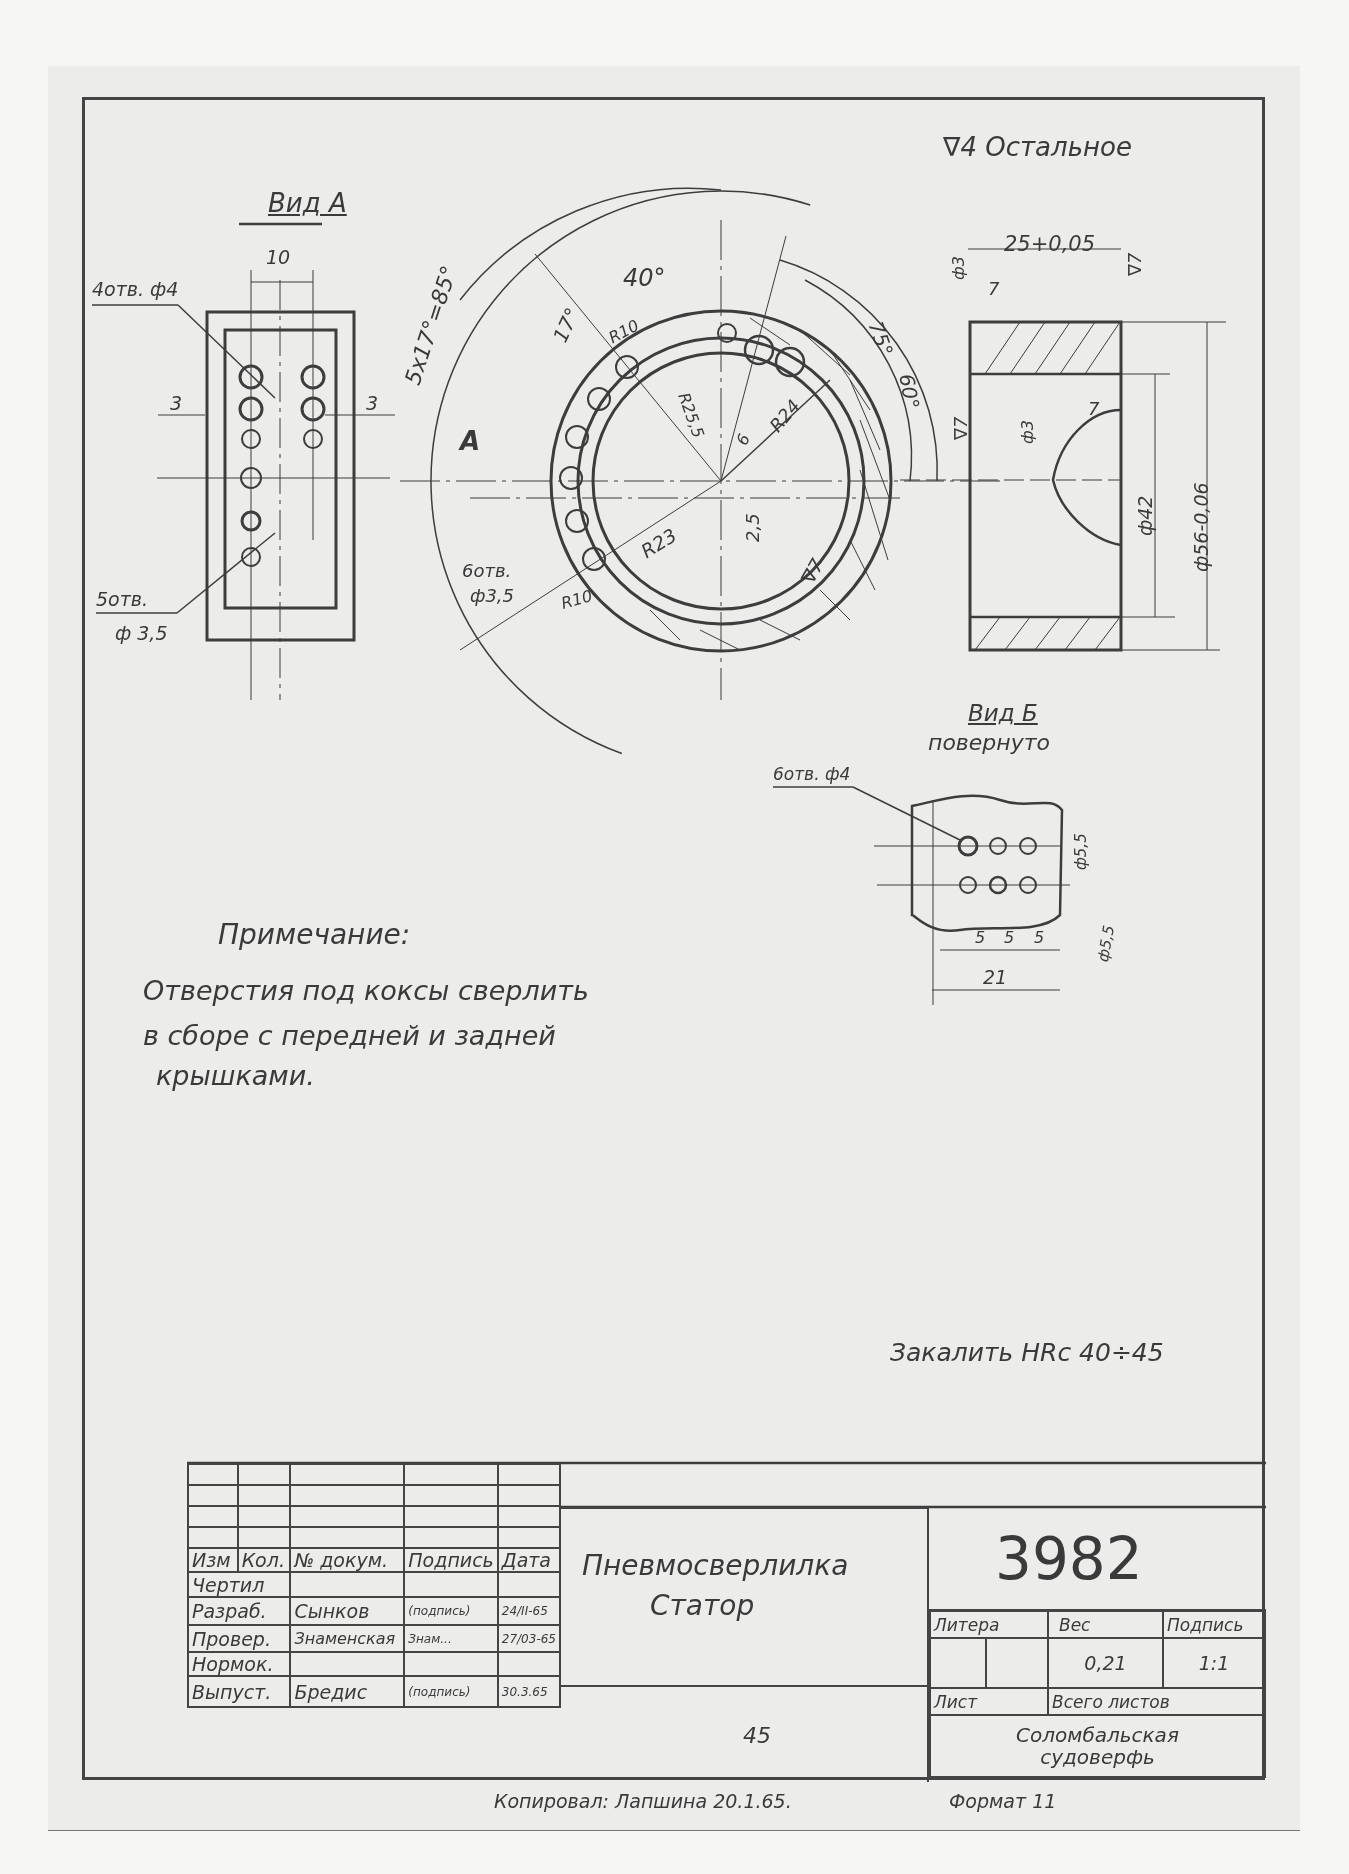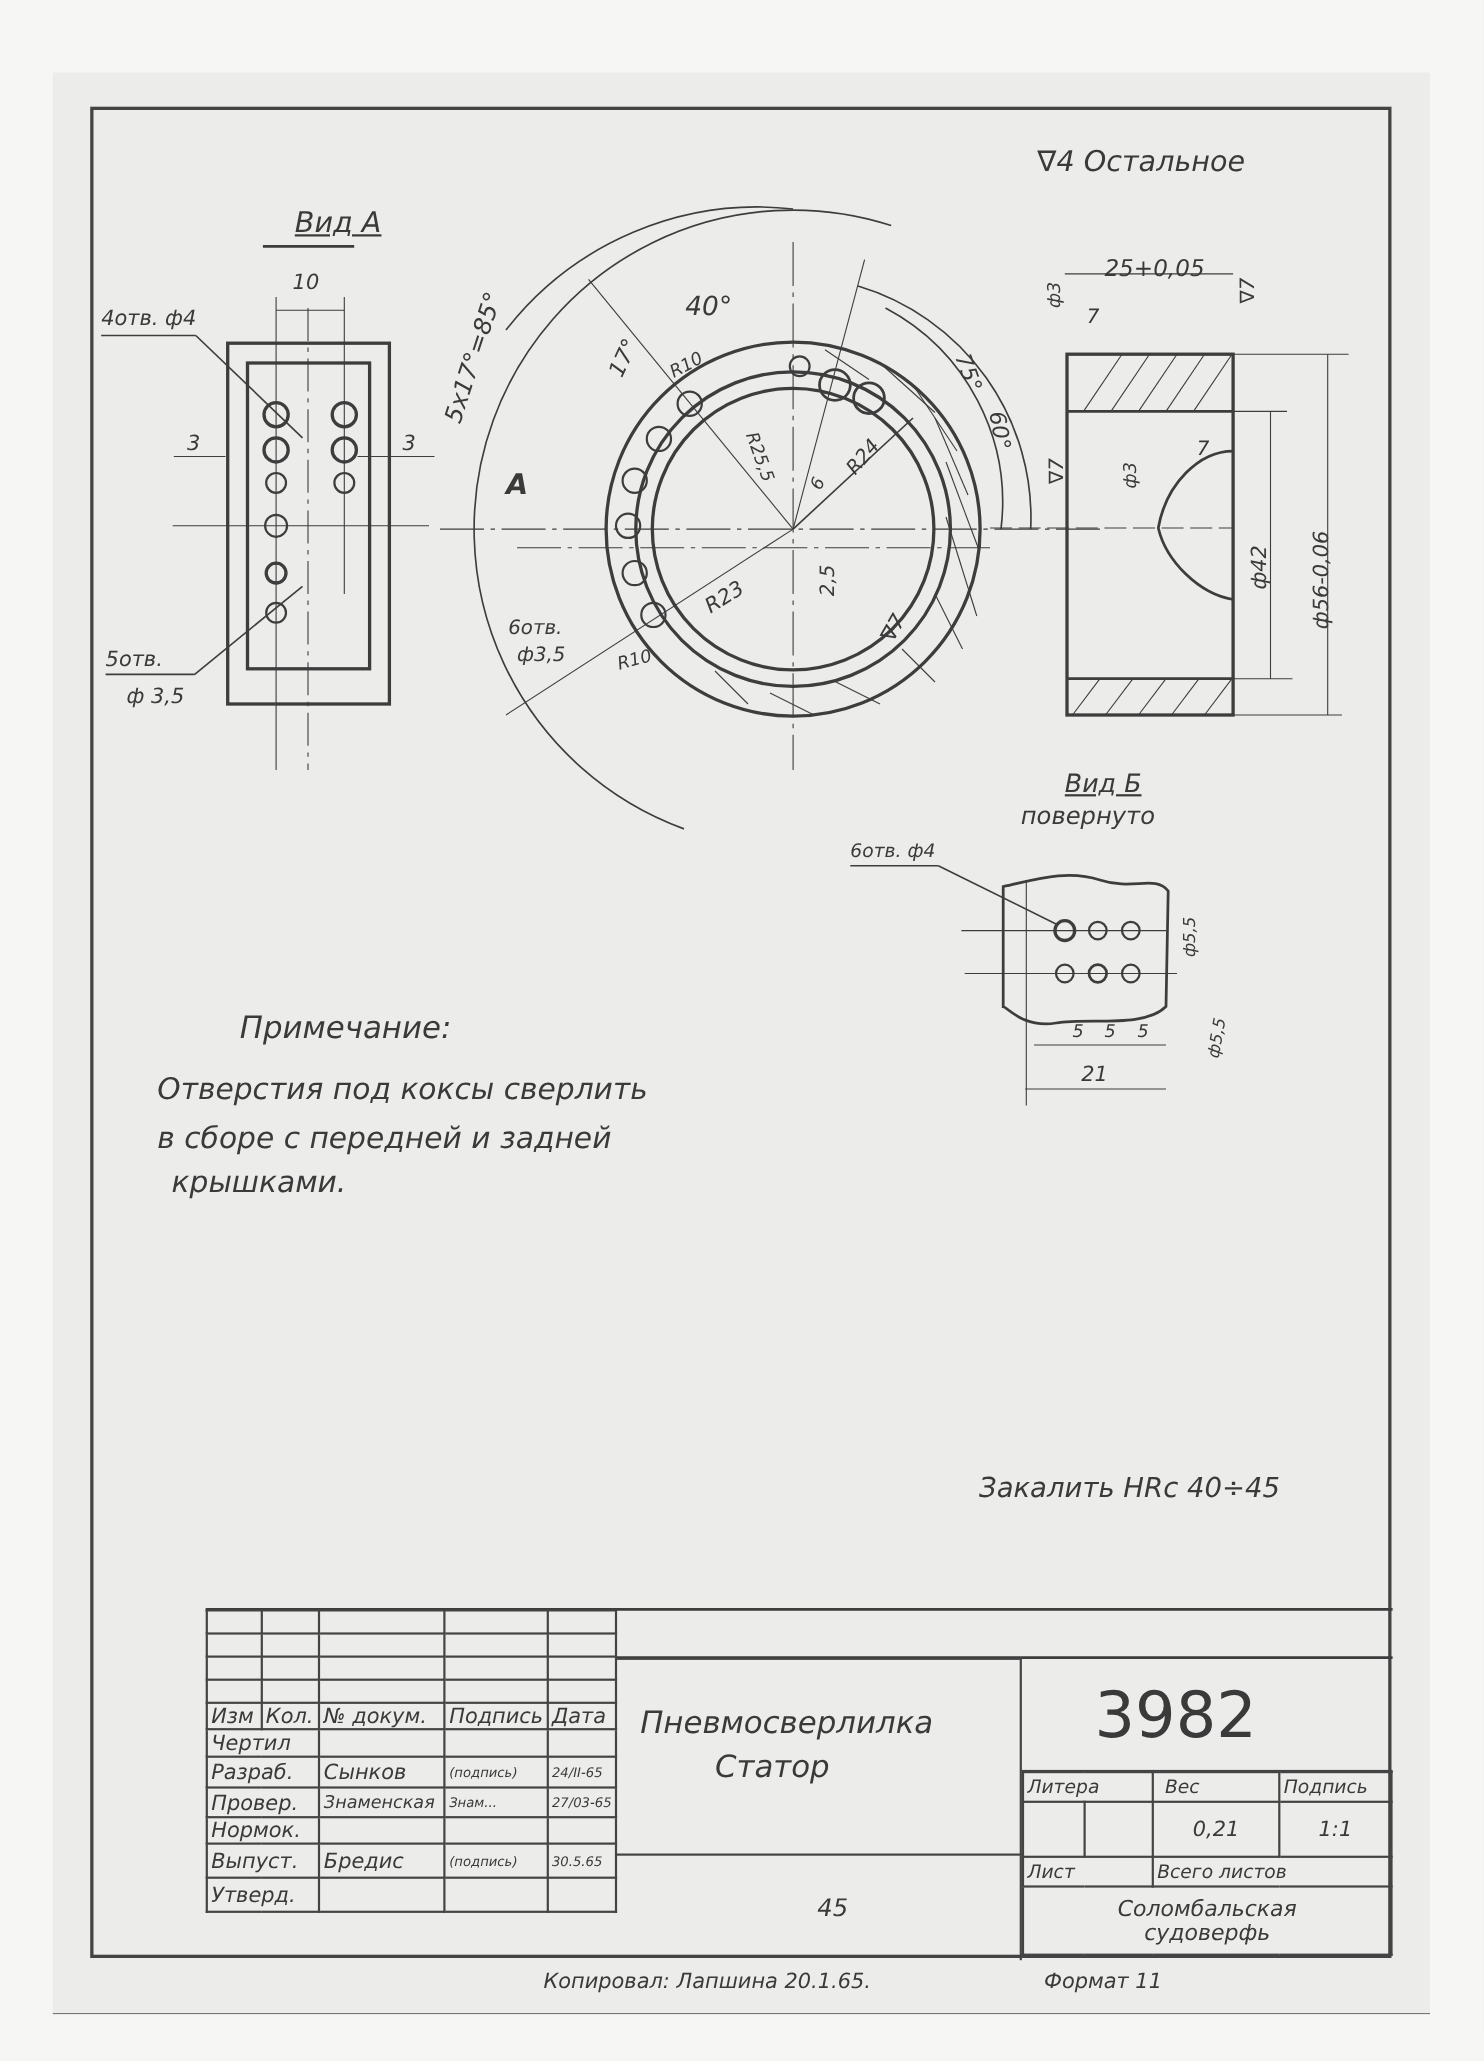--- a/index.html
+++ b/index.html
@@ -248,27 +248,21 @@
   <tr style="height:24px">
     <td colspan="2">Нормок.</td>
     <td></td>
     <td></td>
     <td></td>
   </tr>
   <tr style="height:31px">
     <td colspan="2">Выпуст.</td>
     <td>Бредис</td>
     <td style="font-size:12px">(подпись)</td>
-    <td style="font-size:12px">30.5.65</td>
-  </tr>
-  <tr style="height:31px">
-    <td colspan="2">Утверд.</td>
-    <td></td>
-    <td></td>
-    <td></td>
+    <td style="font-size:12px">30.3.65</td>
   </tr>
 </tbody>
   </table>
 
 <div style="position:absolute;left:560px;top:1507px;width:369px;height:180px;border:2px solid #444;border-left:none;box-sizing:border-box;">
   <div class="txt" style="left:22px;top:40px;font-size:28px;position:absolute;">Пневмосверлилка</div>
   <div class="txt" style="left:90px;top:80px;font-size:28px;position:absolute;">Статор</div>
 </div>
 <div style="position:absolute;left:560px;top:1687px;width:369px;height:95px;border-right:2px solid #444;box-sizing:border-box;">
   <div class="txt" style="left:183px;top:36px;font-size:22px;position:absolute;">45</div>

